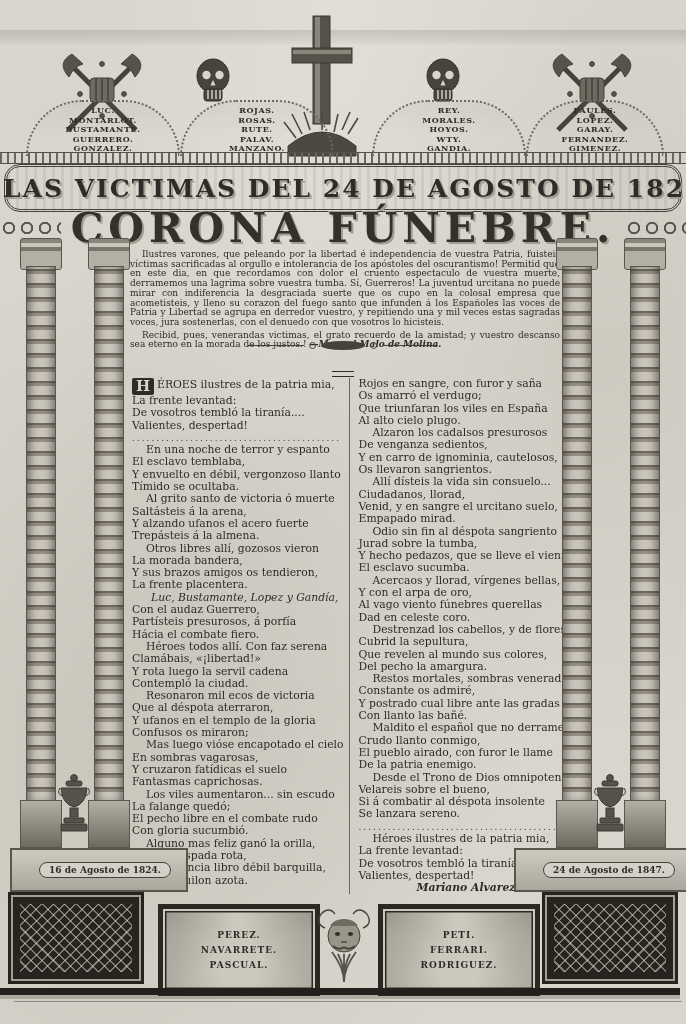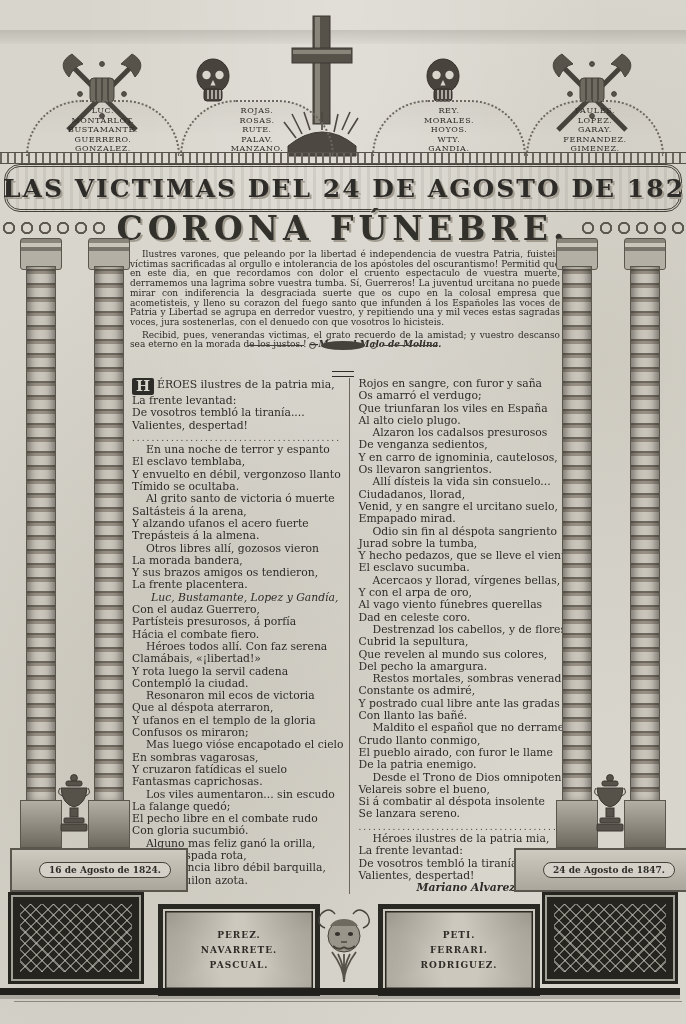--- a/index.html
+++ b/index.html
@@ -19,38 +19,38 @@
   .axes-left{left:50px;top:50px;}
   .skull-left{left:190px;top:56px;}
   .cross-center{left:282px;top:12px;}
   .skull-right{left:420px;top:56px;}
   .axes-right{left:540px;top:50px;}
 
   
   .hplaque{position:absolute;top:100px;height:52px;border:2px dotted #6b675f;border-bottom:none;
     border-radius:70px 70px 0 0;display:flex;flex-direction:column;align-items:center;justify-content:flex-end;
     padding-bottom:2px;background:linear-gradient(180deg, rgba(120,115,105,.07), transparent 60%);}
-  .hplaque .li{font-size:8px;font-weight:normal;line-height:9.6px;letter-spacing:.6px;white-space:nowrap;}
+  .hplaque .li{font-size:8px;font-weight:bold;line-height:9.6px;letter-spacing:.6px;white-space:nowrap;}
   .hp1{left:26px;width:150px;} .hp2{left:180px;width:150px;}
   .hp3{left:372px;width:150px;} .hp4{left:526px;width:134px;}
 
   .lace-band{position:absolute;top:152px;left:0;right:0;height:10px;
     background:repeating-linear-gradient(90deg,#6b675f 0 2px, transparent 2px 7px);
     border-top:1px solid #55524a;border-bottom:1px solid #55524a;}
 
   .title-frame{position:absolute;top:164px;left:4px;right:4px;height:42px;border:3px double #45423b;
     border-radius:16px;display:flex;align-items:center;justify-content:center;
     background:repeating-linear-gradient(90deg, rgba(107,103,95,.12) 0 3px, transparent 3px 9px);}
   .title-text{font-weight:bold;font-size:25px;letter-spacing:2px;white-space:nowrap;
     text-shadow:2px 2px 0 #a39d91;}
 
   .corona-row{position:absolute;top:209px;left:0;right:0;height:38px;display:flex;align-items:center;justify-content:center;gap:10px;}
   .chain{width:118px;height:18px;background-image:radial-gradient(circle 6px at 9px 9px, transparent 4px, #5c584f 4.5px 6px, transparent 6.5px);
     background-size:18px 18px;background-repeat:repeat-x;}
-  .corona-text{font-weight:bold;font-size:33px;letter-spacing:5px;white-space:nowrap;
+  .corona-text{font-weight:bold;font-size:41px;letter-spacing:5px;white-space:nowrap;
     color:#33312c;text-shadow:2px 2px 0 #a39d91, -1px -1px 0 rgba(216,213,204,.6);}
 
   .intro{position:absolute;top:250px;left:130px;width:430px;font-size:9px;line-height:9.7px;text-align:justify;}
   .intro p{margin:0 0 3px;text-indent:12px;}
   .intro .sig{font-style:italic;font-weight:bold;}
 
   .divider-orn{position:absolute;top:341px;left:50%;transform:translateX(-50%);width:190px;display:flex;align-items:center;gap:5px;}
   .divider-orn .bar{flex:1;border-top:1.5px solid #45423b;}
   .divider-orn .lens{width:44px;height:9px;background:#45423b;border-radius:50%;}
   .divider-orn .dot{width:5px;height:5px;border:1px solid #45423b;border-radius:50%;}

